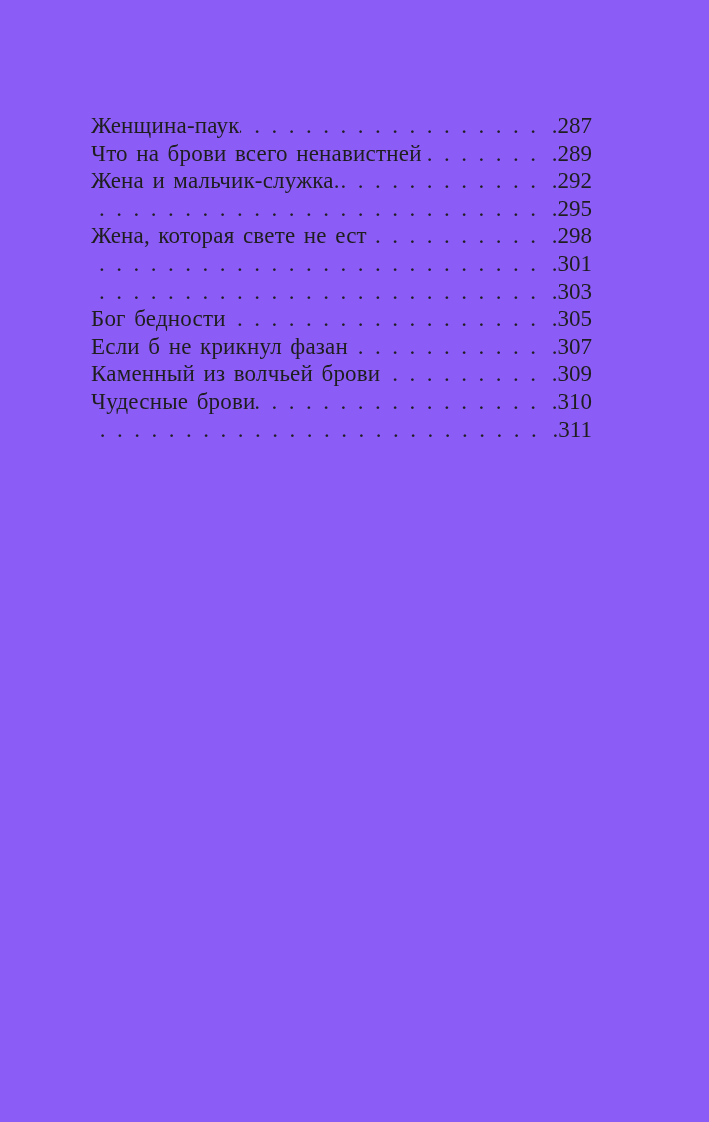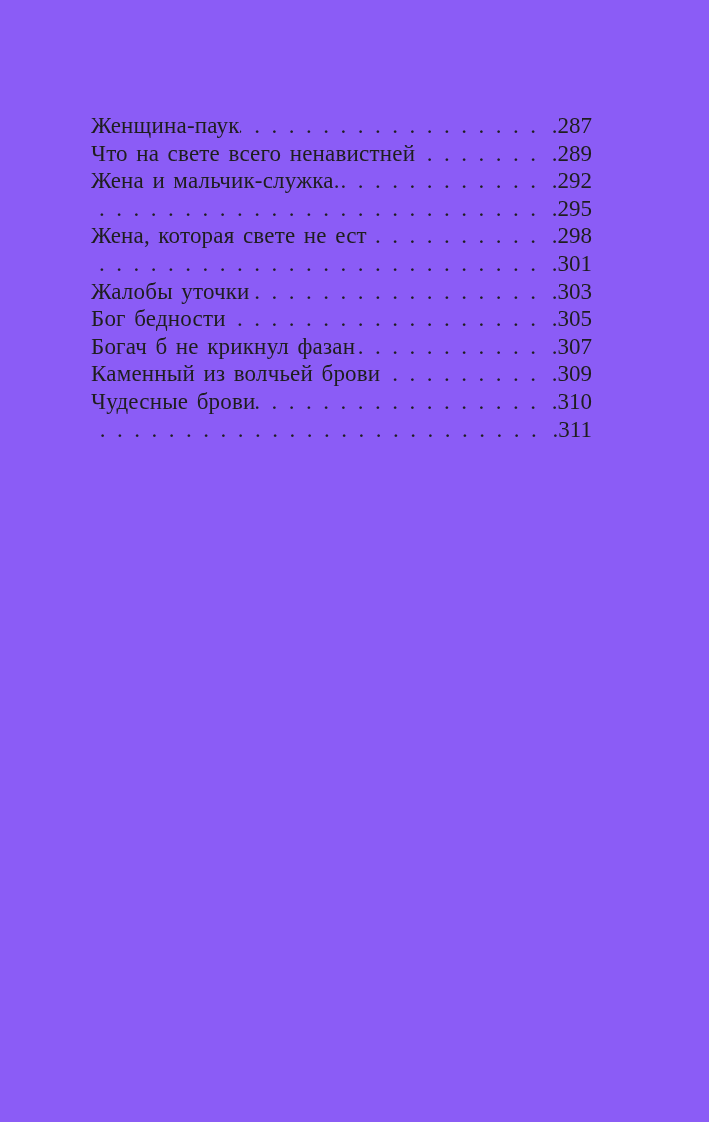--- a/index.html
+++ b/index.html
@@ -62,21 +62,21 @@
 
 <div class="book-page">
   <div class="toc-list">
   <div class="toc-row">
     <span class="toc-title">Женщина-паук</span>
     <span class="toc-dots"> .  .  .  .  .  .  .  .  .  .  .  .  .  .  .  .  .  .  .  .  .  .  .  .  .  .  .  .  .  .  .  .  .  .  .  .  .  .  .  . </span>
     <span class="toc-page">.287</span>
   </div>
 
   <div class="toc-row">
-    <span class="toc-title">Что на свете всего ненавистней</span>
+    <span class="toc-title">Что на брови всего ненавистней</span>
     <span class="toc-dots"> .  .  .  .  .  .  .  .  .  .  .  .  .  .  .  .  .  .  .  .  .  .  .  .  .  .  .  .  .  .  .  .  .  .  .  .  .  .  .  . </span>
     <span class="toc-page">.289</span>
   </div>
 
   <div class="toc-row">
     <span class="toc-title">Жена и мальчик-служка.</span>
     <span class="toc-dots"> .  .  .  .  .  .  .  .  .  .  .  .  .  .  .  .  .  .  .  .  .  .  .  .  .  .  .  .  .  .  .  .  .  .  .  .  .  .  .  . </span>
     <span class="toc-page">.292</span>
   </div>
 
@@ -90,33 +90,32 @@
     <span class="toc-dots"> .  .  .  .  .  .  .  .  .  .  .  .  .  .  .  .  .  .  .  .  .  .  .  .  .  .  .  .  .  .  .  .  .  .  .  .  .  .  .  . </span>
     <span class="toc-page">.298</span>
   </div>
 
   <div class="toc-row">
     <span class="toc-dots"> .  .  .  .  .  .  .  .  .  .  .  .  .  .  .  .  .  .  .  .  .  .  .  .  .  .  .  .  .  .  .  .  .  .  .  .  .  .  .  . </span>
     <span class="toc-page">.301</span>
   </div>
 
   <div class="toc-row">
-    <span class="toc-title">Жалобы уточки</span>
     <span class="toc-dots"> .  .  .  .  .  .  .  .  .  .  .  .  .  .  .  .  .  .  .  .  .  .  .  .  .  .  .  .  .  .  .  .  .  .  .  .  .  .  .  . </span>
     <span class="toc-page">.303</span>
   </div>
 
   <div class="toc-row">
     <span class="toc-title">Бог бедности</span>
     <span class="toc-dots"> .  .  .  .  .  .  .  .  .  .  .  .  .  .  .  .  .  .  .  .  .  .  .  .  .  .  .  .  .  .  .  .  .  .  .  .  .  .  .  . </span>
     <span class="toc-page">.305</span>
   </div>
 
   <div class="toc-row">
-    <span class="toc-title">Богач б не крикнул фазан</span>
+    <span class="toc-title">Если б не крикнул фазан</span>
     <span class="toc-dots"> .  .  .  .  .  .  .  .  .  .  .  .  .  .  .  .  .  .  .  .  .  .  .  .  .  .  .  .  .  .  .  .  .  .  .  .  .  .  .  . </span>
     <span class="toc-page">.307</span>
   </div>
 
   <div class="toc-row">
     <span class="toc-title">Каменный из волчьей брови</span>
     <span class="toc-dots"> .  .  .  .  .  .  .  .  .  .  .  .  .  .  .  .  .  .  .  .  .  .  .  .  .  .  .  .  .  .  .  .  .  .  .  .  .  .  .  . </span>
     <span class="toc-page">.309</span>
   </div>
 

